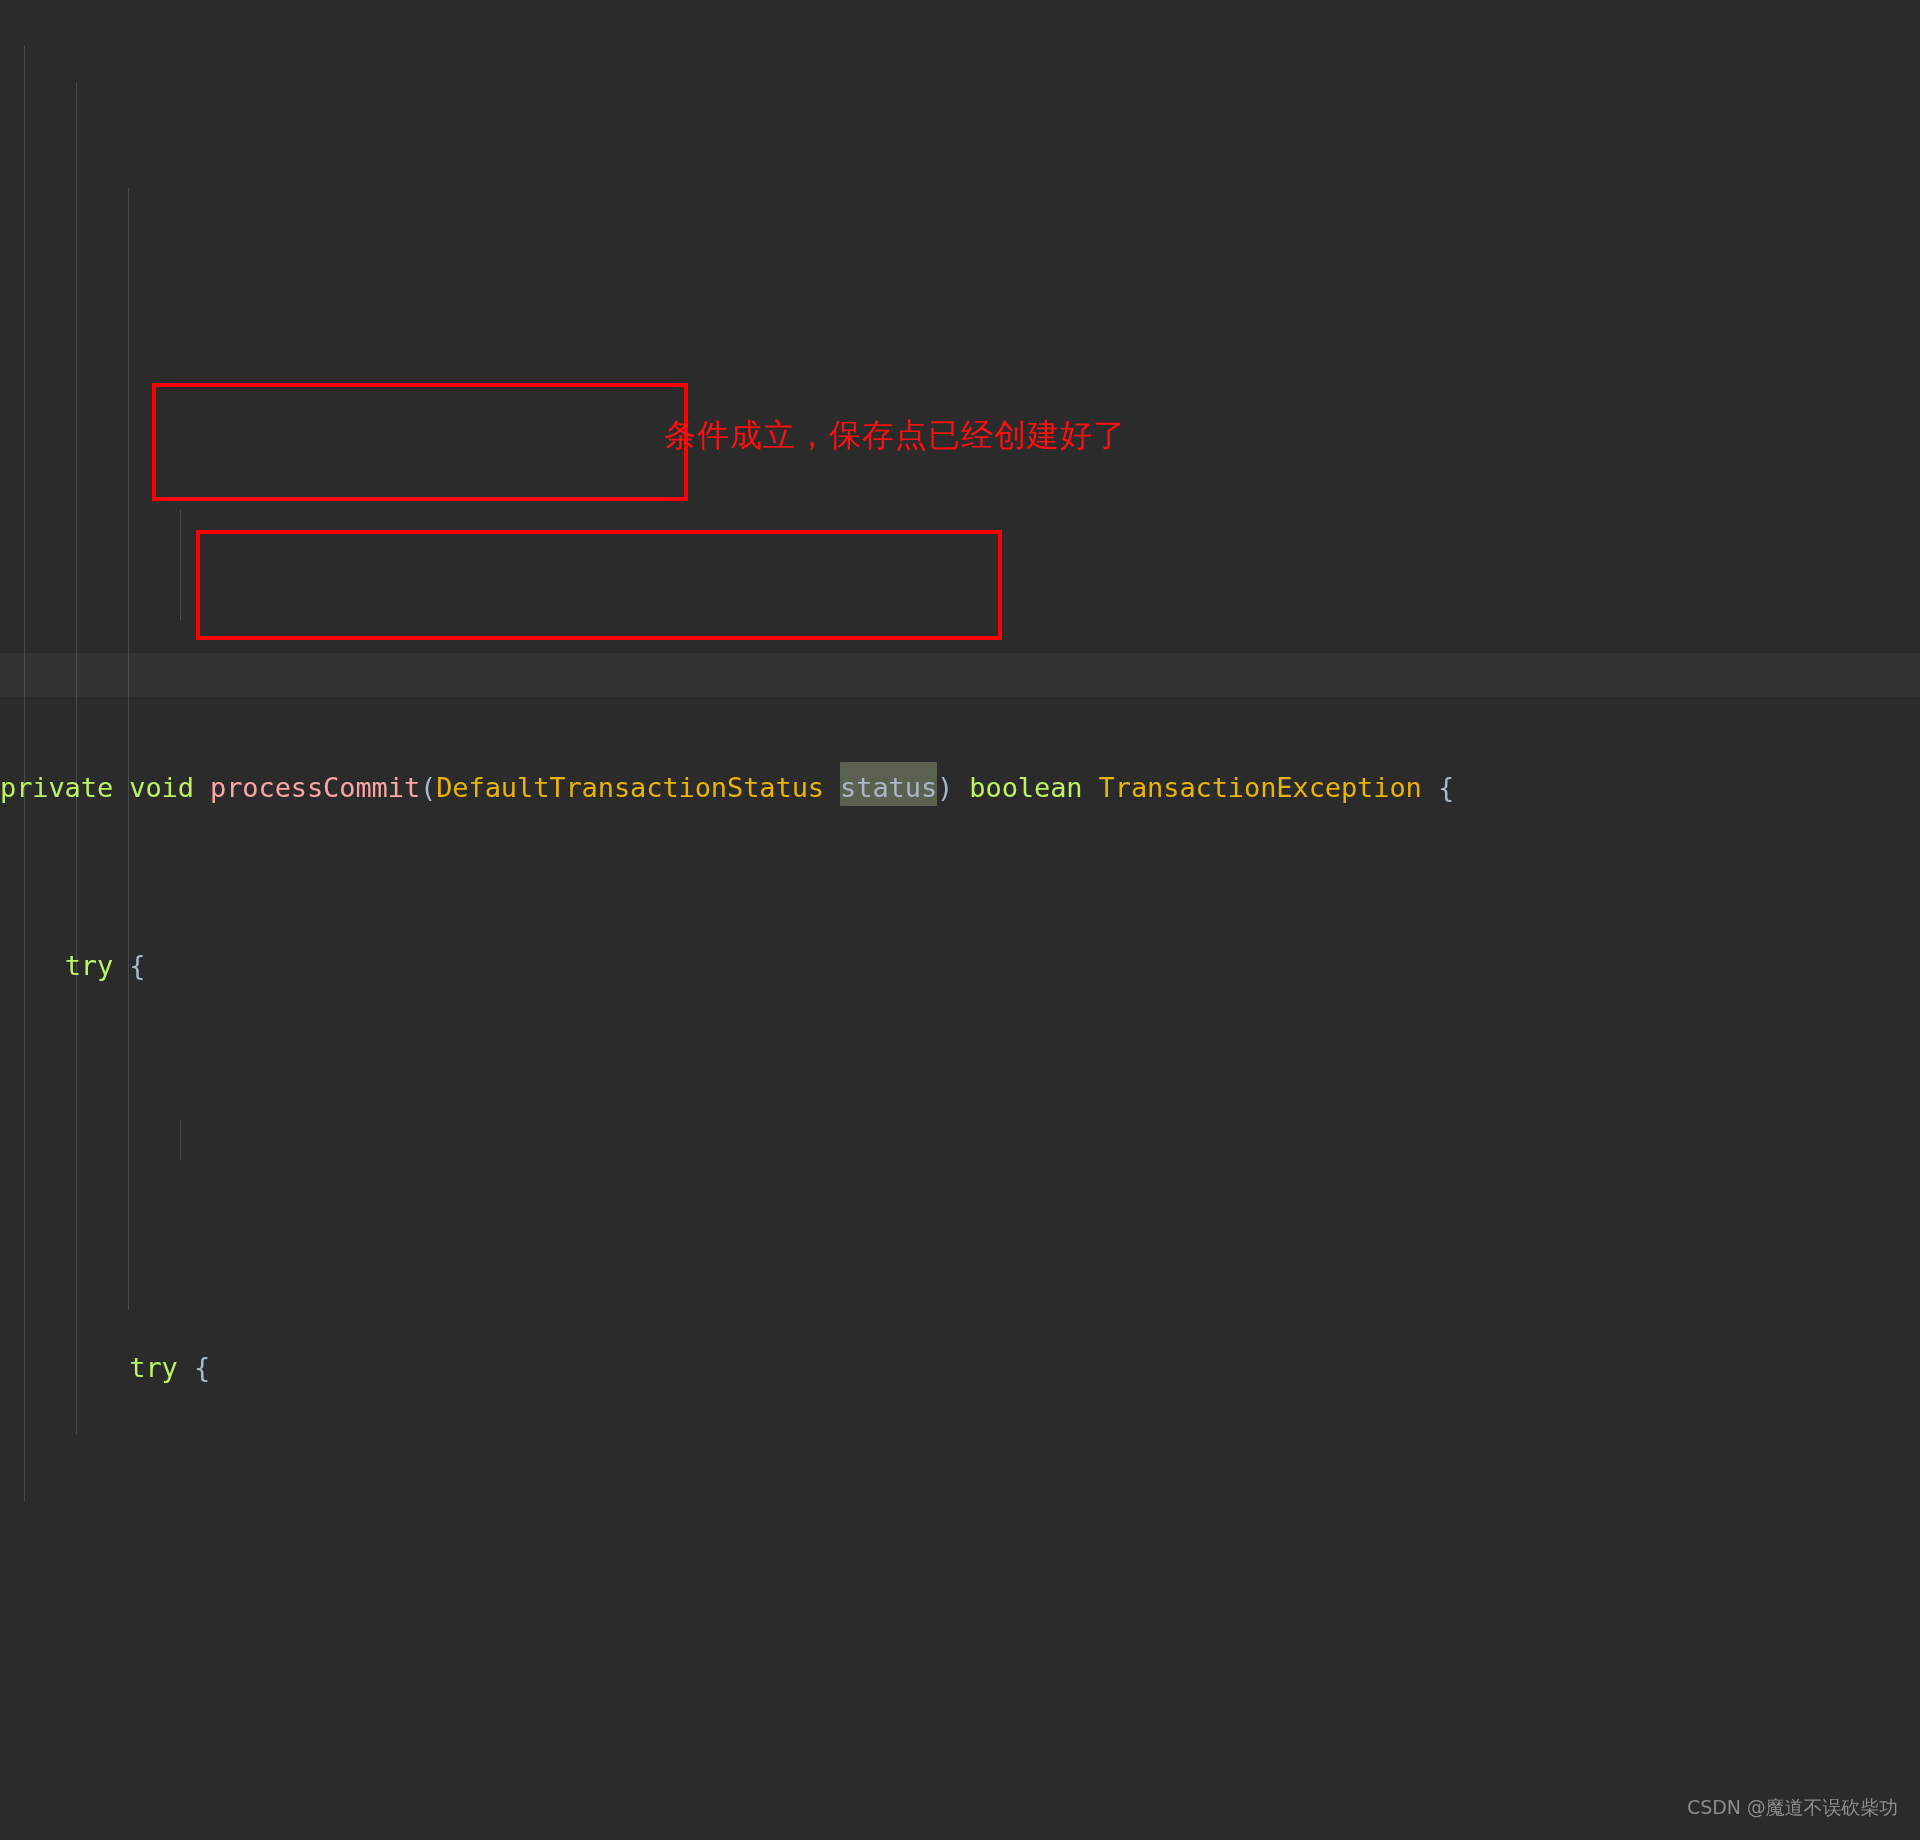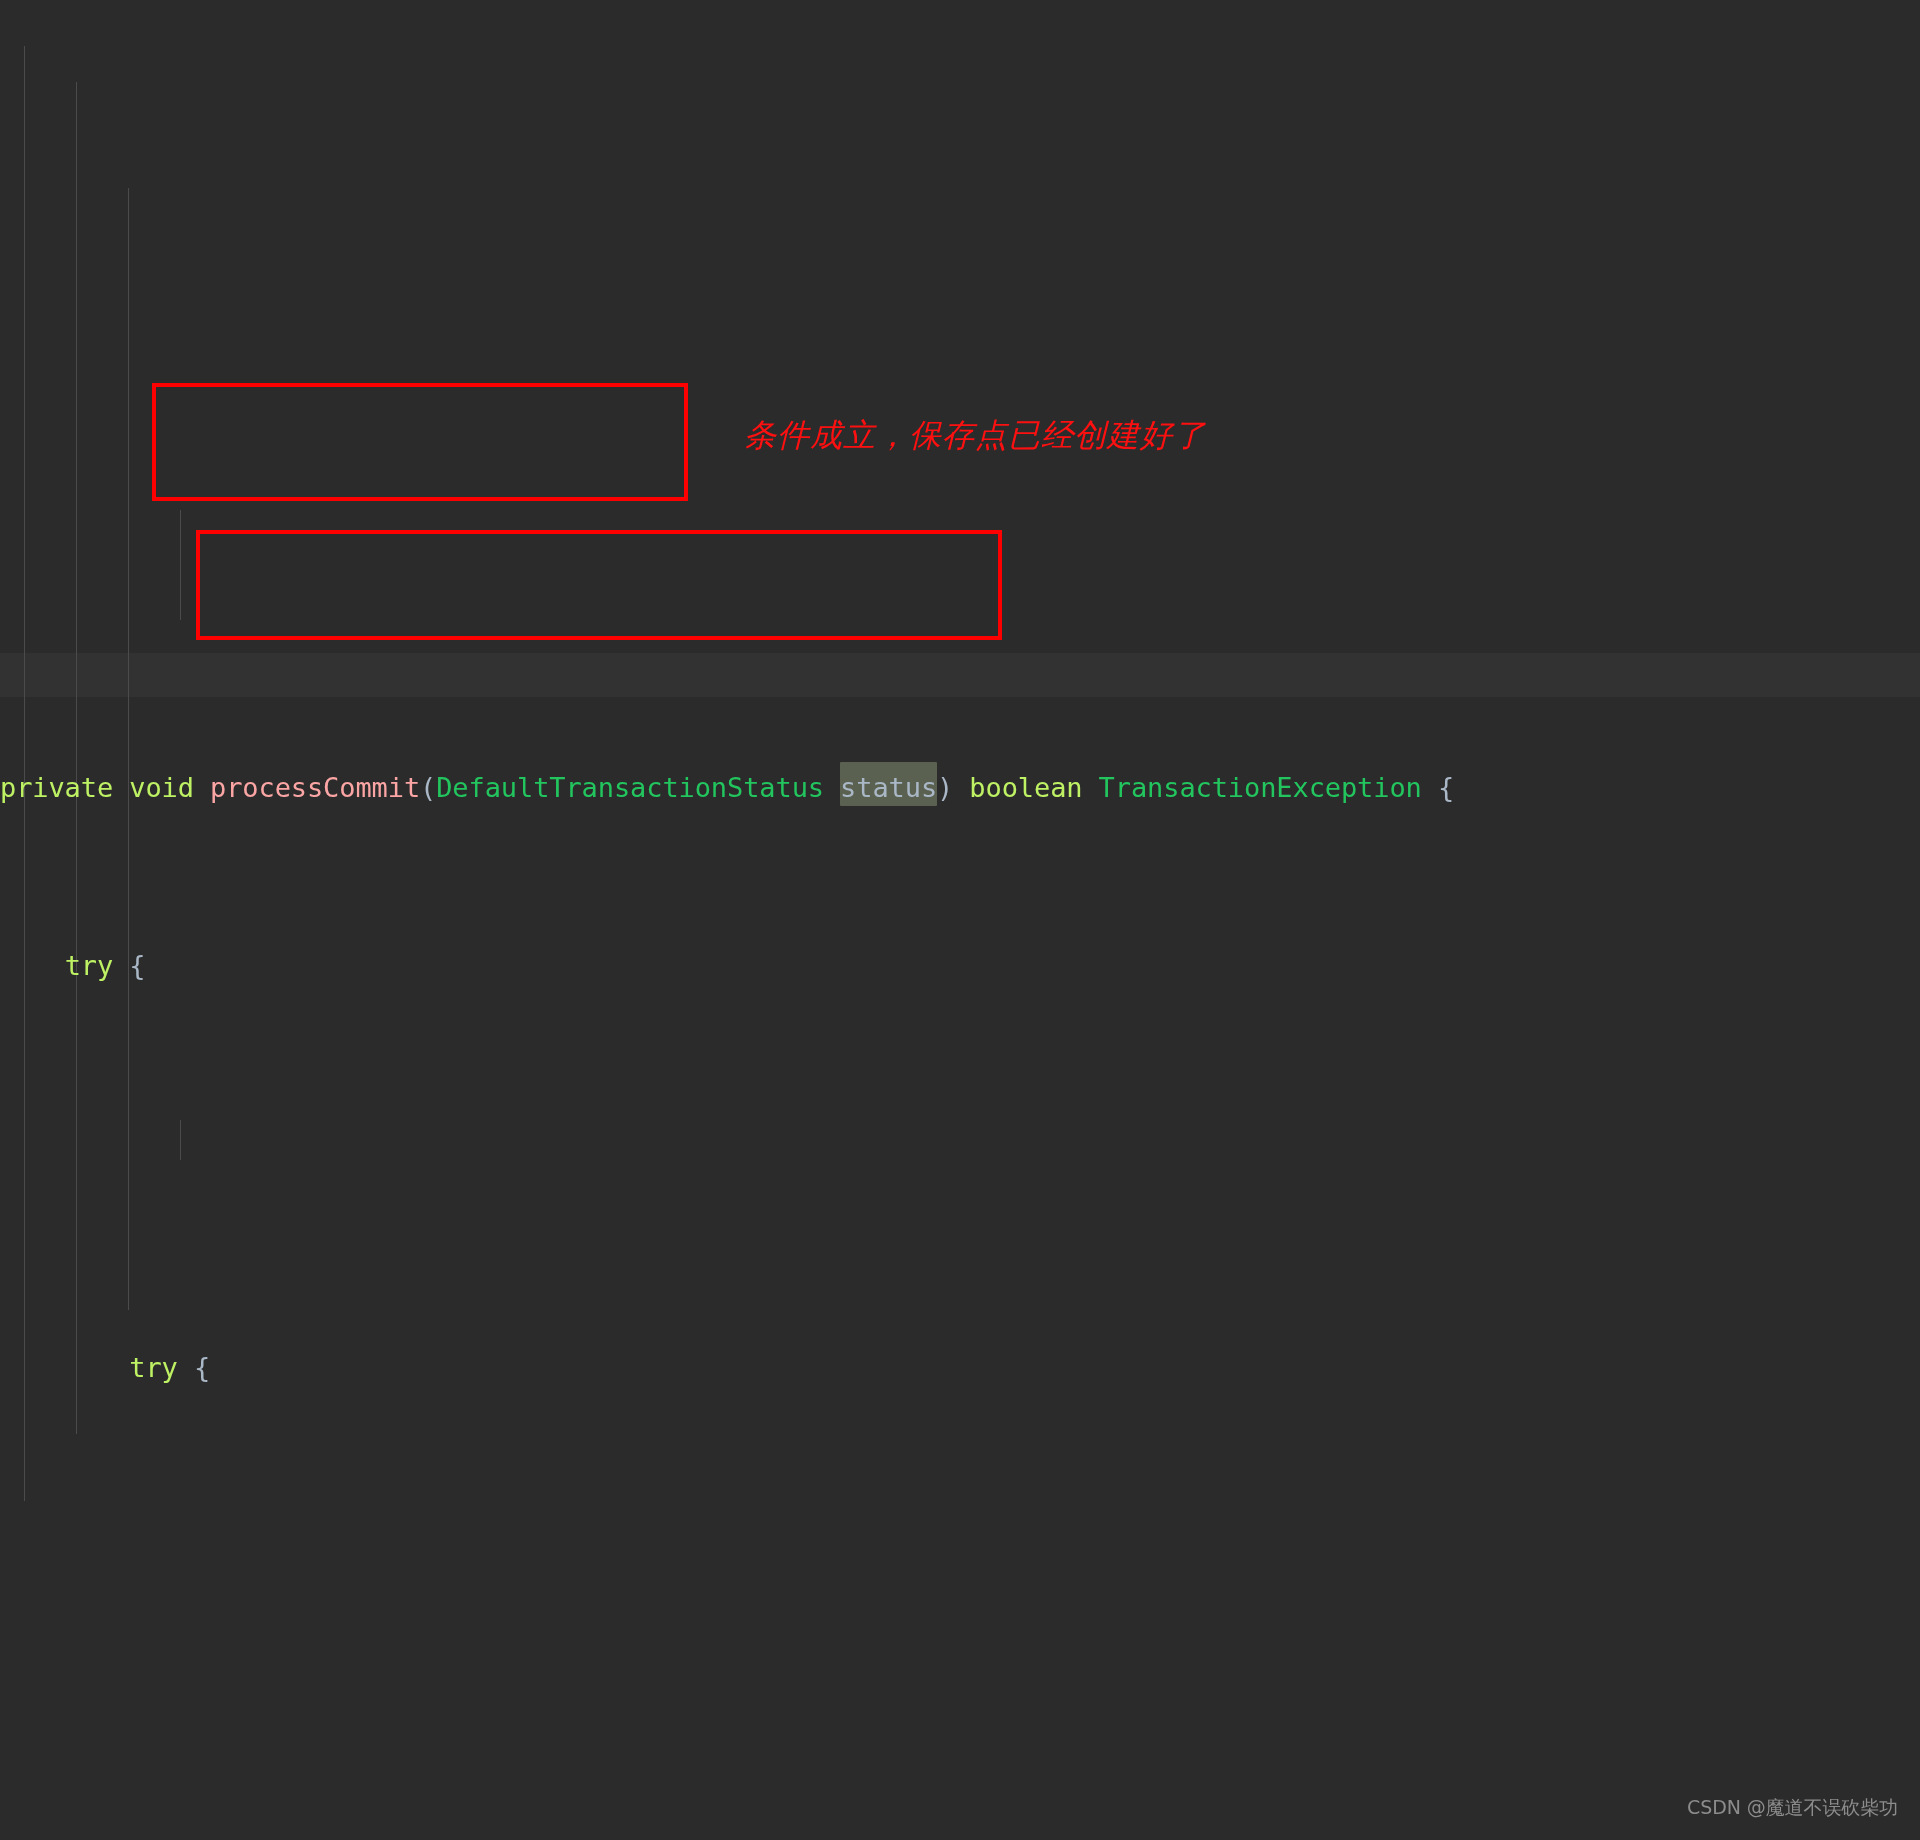--- a/index.html
+++ b/index.html
@@ -36,21 +36,21 @@
   .line {
     position: relative;
     height: 44.6px;
     padding-left: 0px;
     white-space: pre;
   }
 
   
   .kw      { color: #bef264; }      
   .fn      { color: #fca5a5; }      
-  .id      { color: #22c55e; }      
+  .id      { color: #eab308; }      
   .fld     { color: #a9b7c6; text-decoration: underline; text-underline-offset: 4px; }  
   .punct   { color: #a9b7c6; }
   .semi    { color: #cc7832; }
 
   
   .hl {
     background: #5b6150;
     border-radius: 1px;
     padding: 10px 0 3px 0;
   }
@@ -203,17 +203,17 @@
     
 
     
 
   </div>
 
   
   <div class="redbox" style="left:152px; top:383px; width:528px; height:110px;"></div>
   <div class="redbox" style="left:196px; top:530px; width:798px; height:102px;"></div>
 
-  <div class="cn-note" style="left:744px; top:413px;font-style:italic;">条件成立，保存点已经创建好了</div>
+  <div class="cn-note" style="left:664px; top:413px;">条件成立，保存点已经创建好了</div>
 
   <div class="watermark">CSDN @魔道不误砍柴功</div>
 
 </div>
 
 </body></html>

